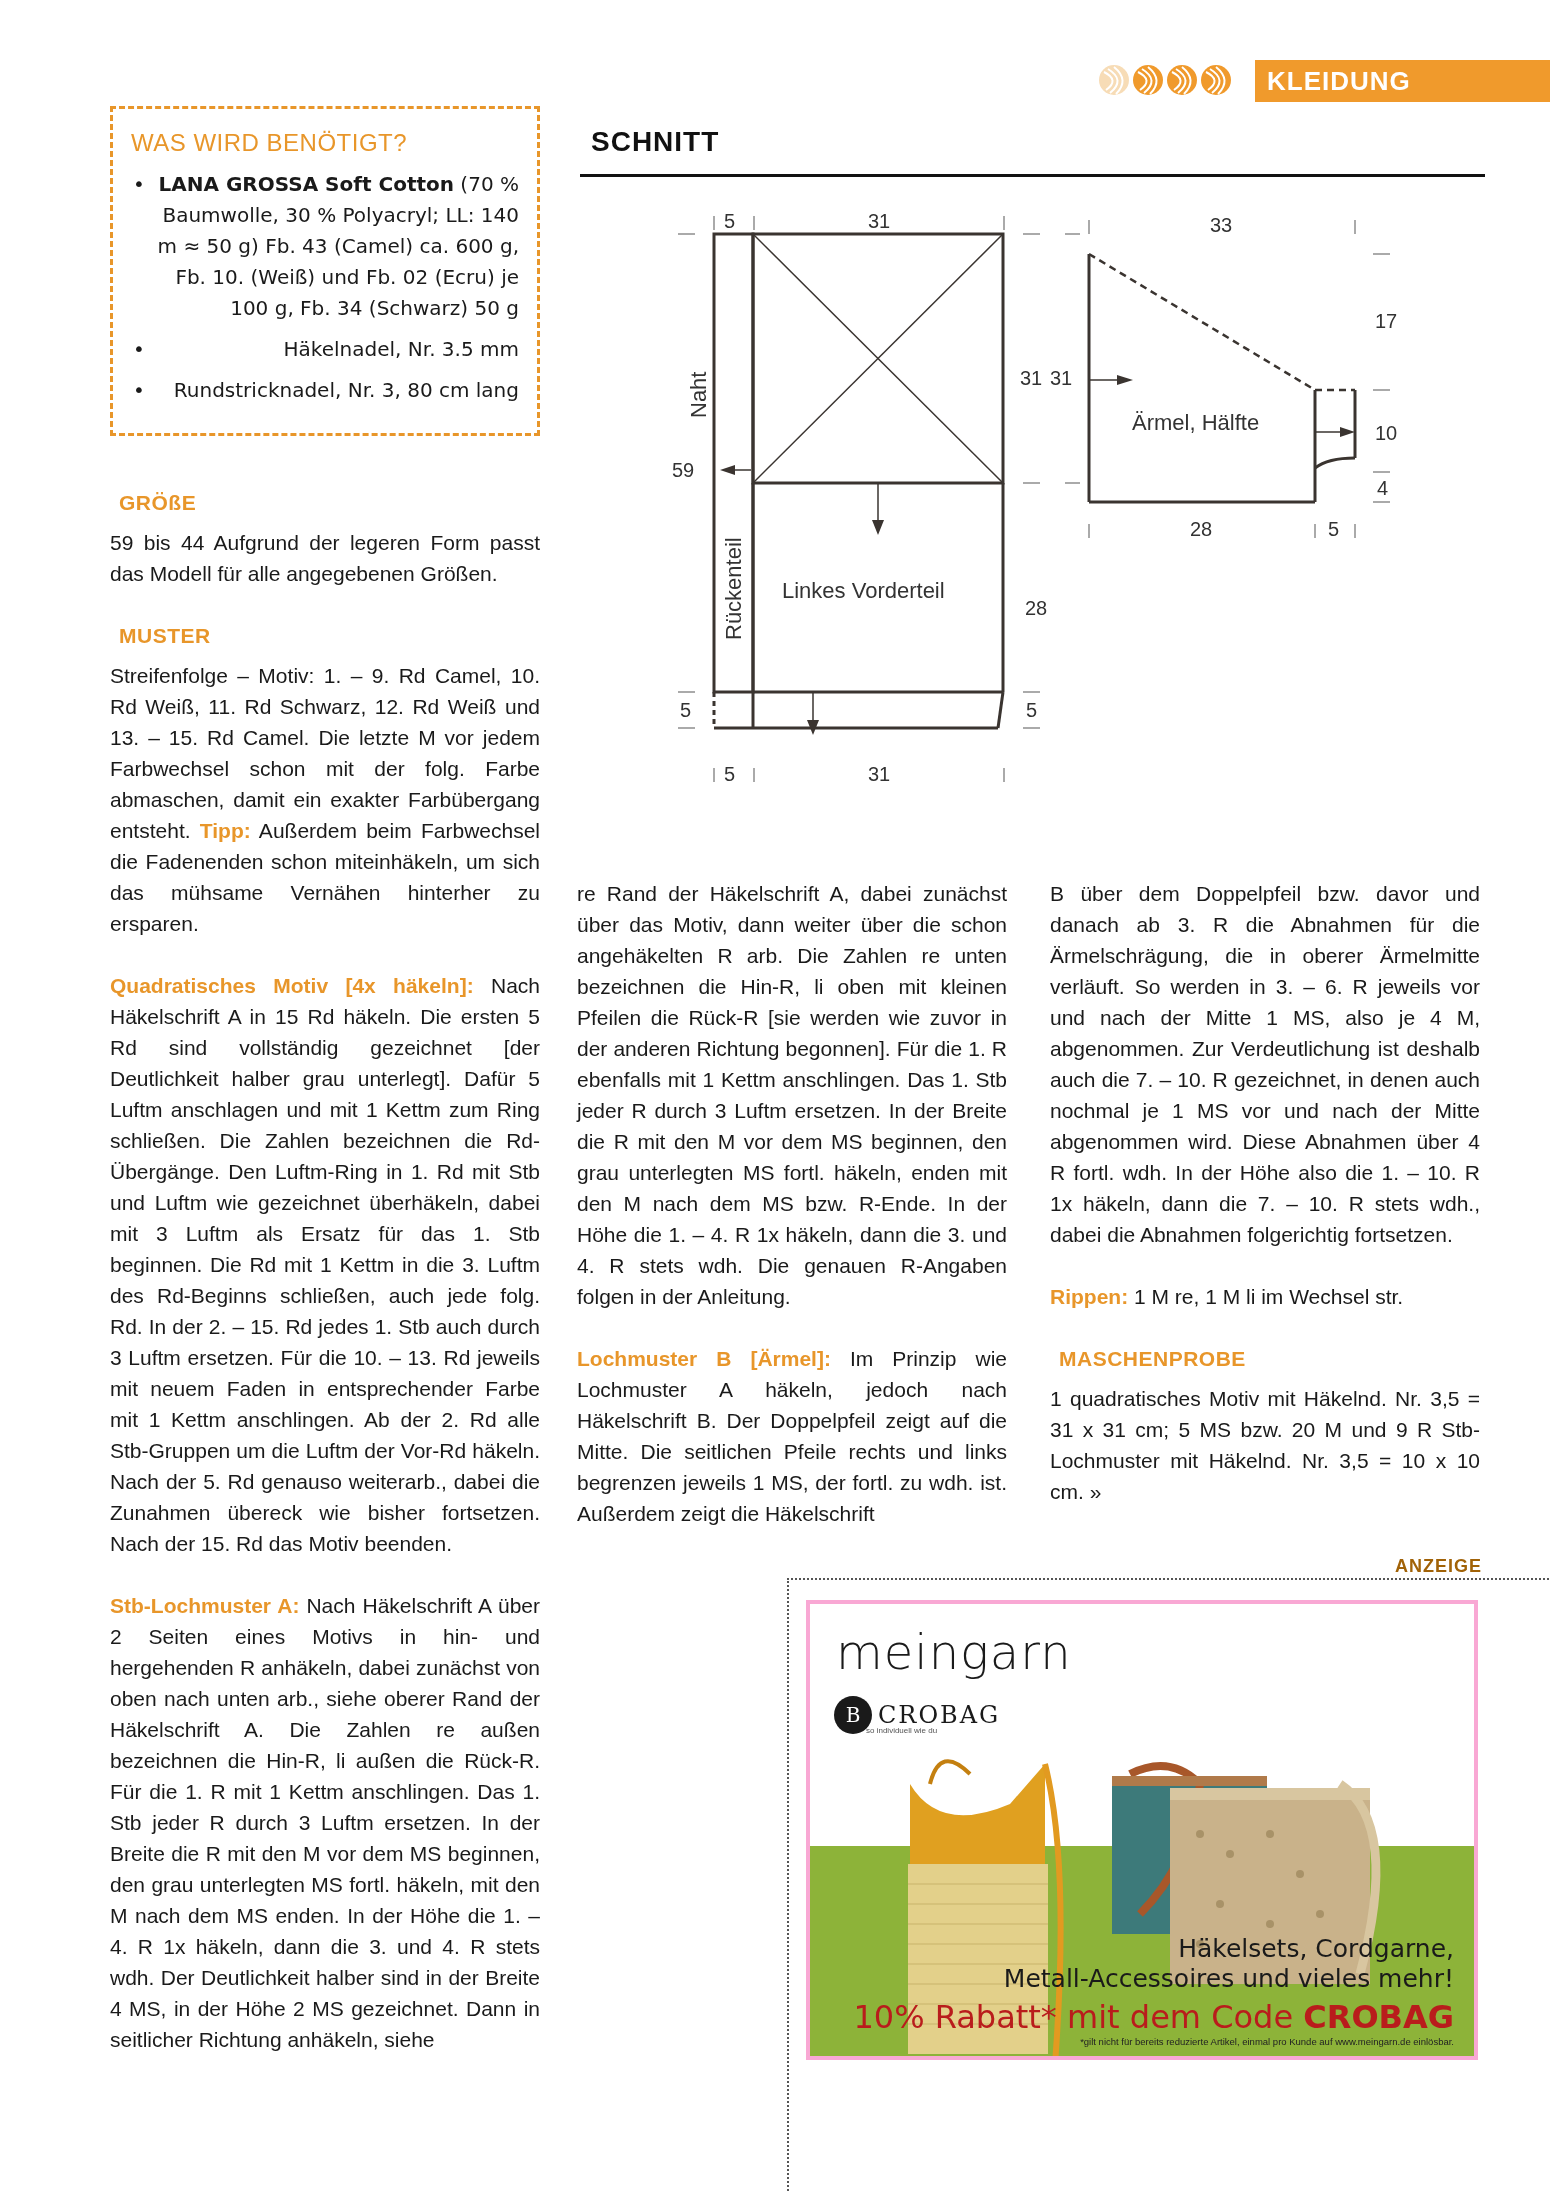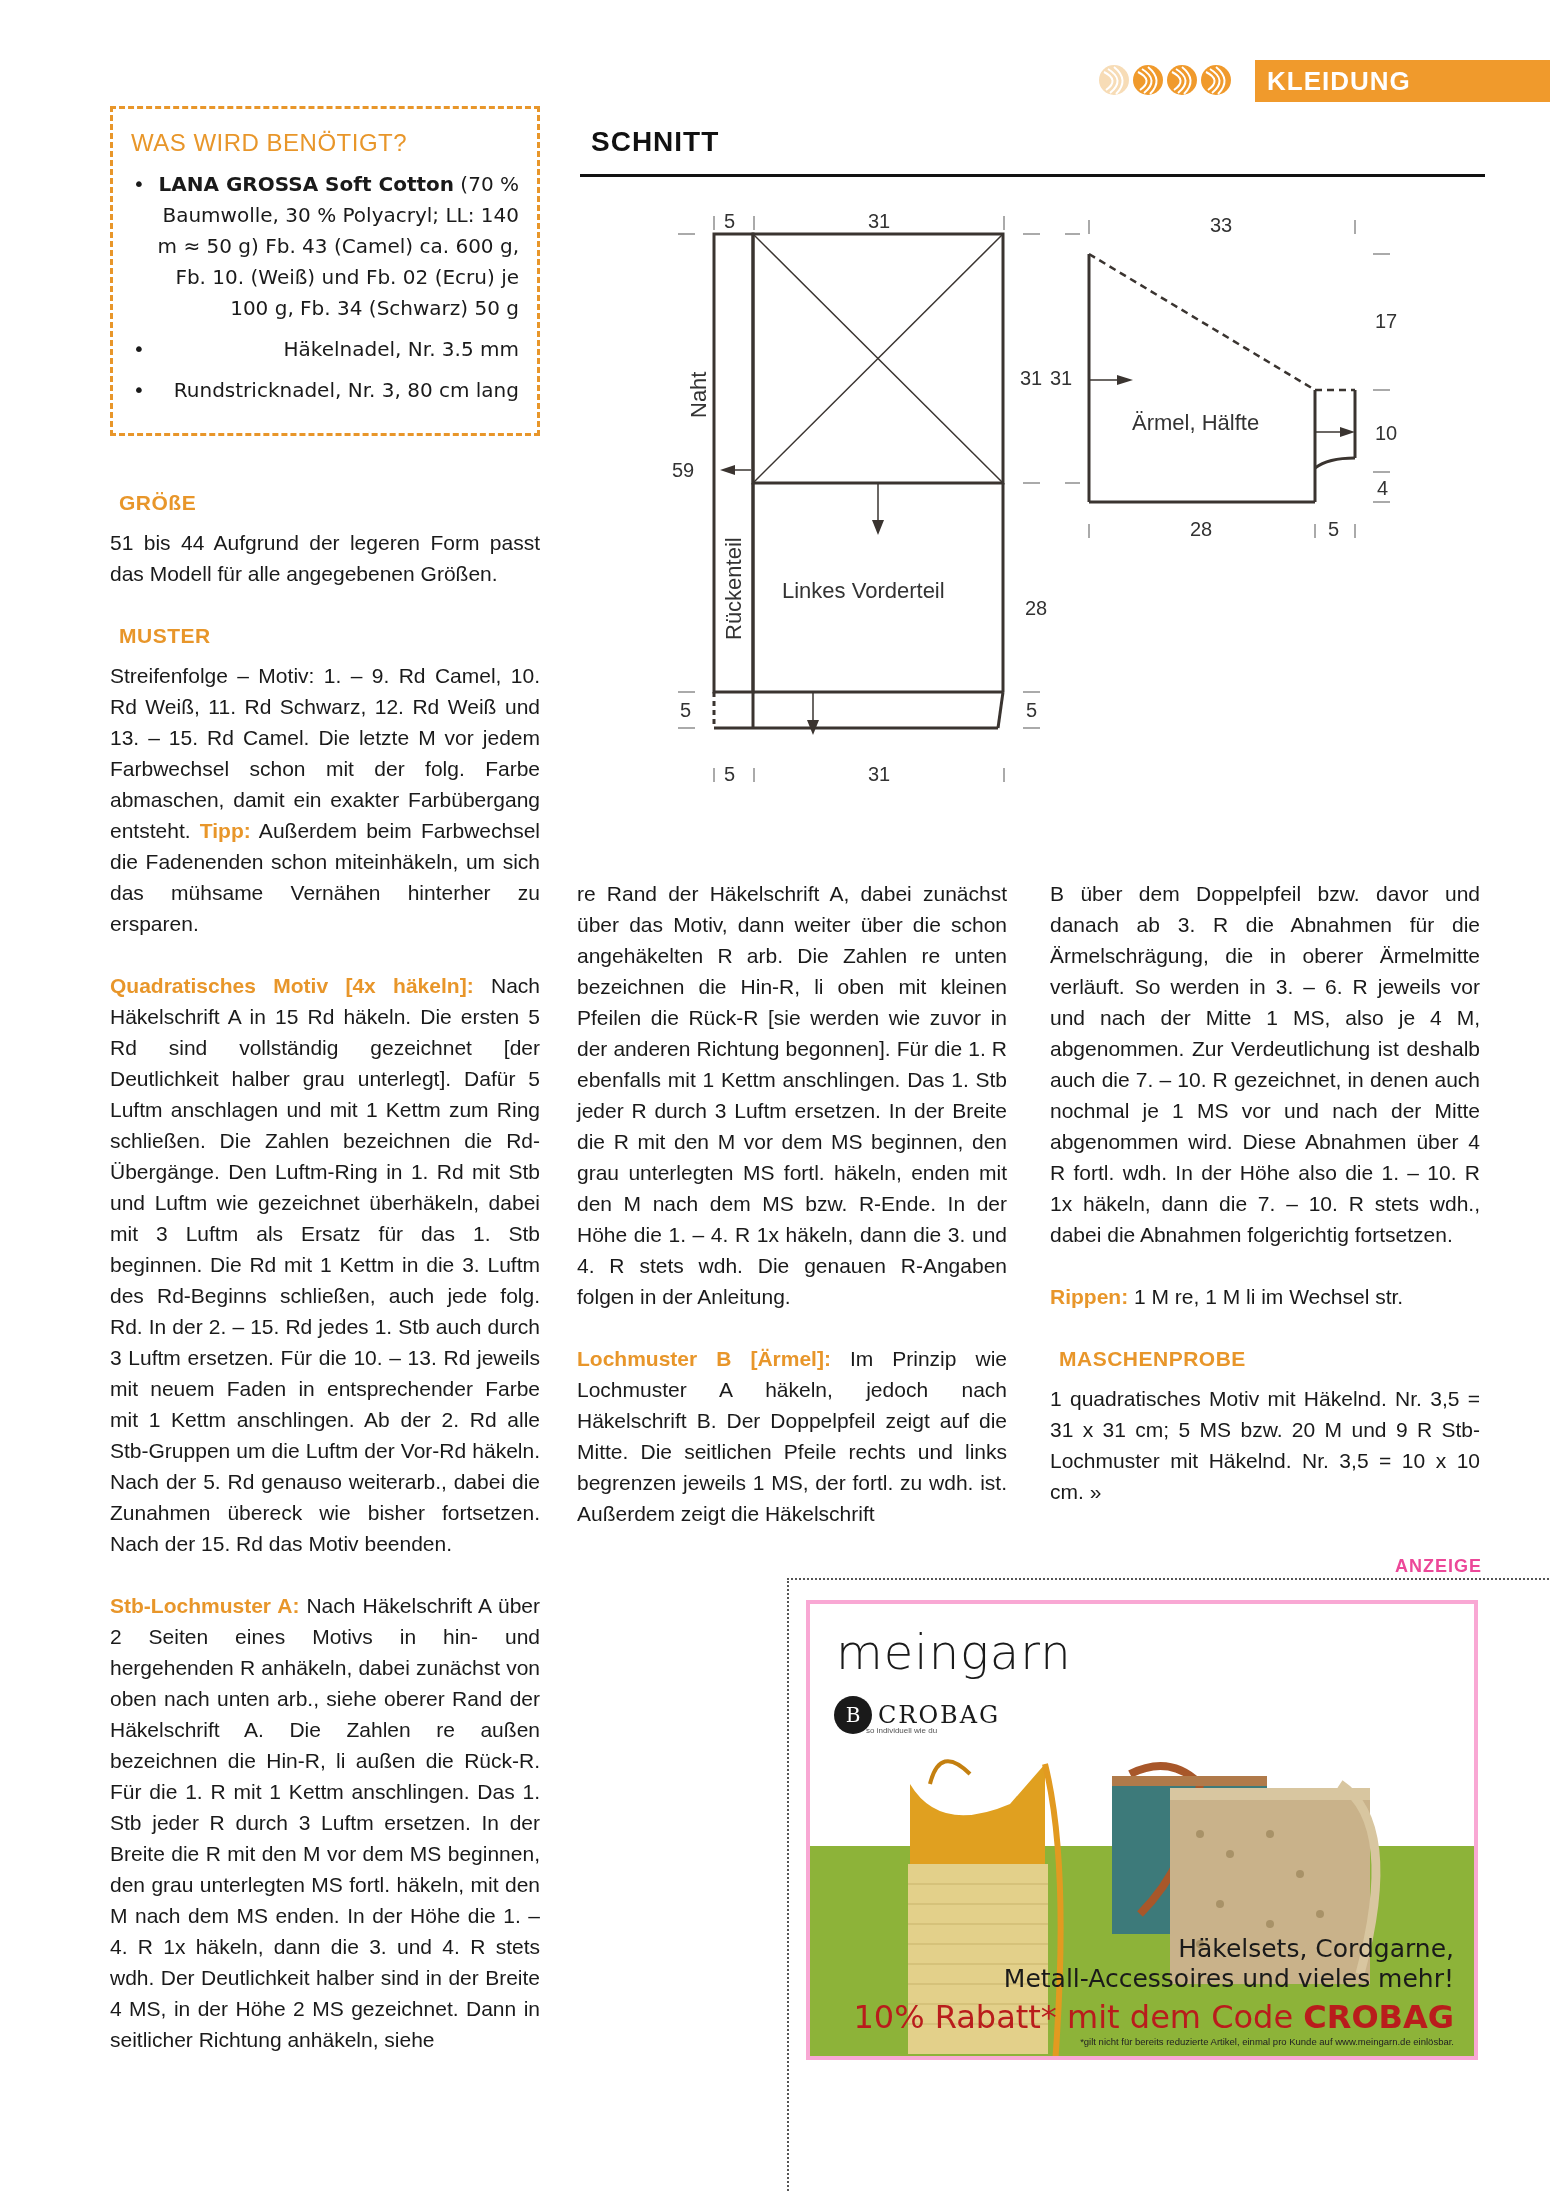--- a/index.html
+++ b/index.html
@@ -24,21 +24,21 @@
   .lbl{color:#e8962a;font-weight:bold;}
   .c1{left:110px;width:430px;}
   .c2{left:577px;width:430px;}
   .c3{left:1050px;width:430px;}
   
   .schnitt-title{left:582px;top:126px;font-family:"Liberation Sans",sans-serif;font-weight:bold;font-size:28px;letter-spacing:1px;color:#111;margin-left:9px;}
   .schnitt-rule{left:580px;top:174px;width:905px;height:3px;background:#111;}
   .diagram{left:580px;top:190px;width:905px;height:640px;}
   .diagram text{font-family:"Liberation Sans",sans-serif;fill:#333;}
   
-  .anzeige{left:1395px;top:1556px;font-family:"Liberation Sans",sans-serif;font-weight:bold;font-size:18px;letter-spacing:1px;color:#ec4899;}
+  .anzeige{left:1395px;top:1556px;font-family:"Liberation Sans",sans-serif;font-weight:bold;font-size:18px;letter-spacing:1px;color:#a16207;}
   .ad-border{left:787px;top:1578px;width:770px;height:620px;border-top:2px dotted #555;border-left:2px dotted #555;box-sizing:border-box;}
   .ad{left:806px;top:1600px;width:672px;height:460px;border:4px solid #f9a8d4;box-sizing:border-box;background:#fff;overflow:hidden;}
   .ad .green{position:absolute;left:0;top:242px;width:100%;height:220px;background:#8db339;}
   .ad .logo{position:absolute;left:26px;top:20px;font-family:"DejaVu Sans",sans-serif;font-size:48px;letter-spacing:1px;color:#1a1a1a;font-weight:300;}
   .ad .crobag{position:absolute;left:24px;top:92px;display:flex;align-items:center;gap:6px;}
   .ad .crobag-mark{width:38px;height:38px;border-radius:50%;background:#1a1a1a;color:#fff;font-family:"DejaVu Serif",serif;font-size:20px;text-align:center;line-height:38px;}
   .ad .crobag-name{font-family:"DejaVu Serif",serif;font-size:24px;letter-spacing:2px;color:#1a1a1a;}
   .ad .crobag-tag{position:absolute;left:56px;top:122px;font-size:8px;color:#555;font-family:"Liberation Sans",sans-serif;}
   .ad .t1{position:absolute;right:20px;top:330px;font-size:25px;color:#1a1a1a;font-family:"DejaVu Sans",sans-serif;text-align:right;line-height:30px;}
   .ad .t2{position:absolute;right:20px;top:394px;font-size:32px;color:#b91c1c;font-family:"DejaVu Sans",sans-serif;}
@@ -81,21 +81,21 @@
   <h2>WAS WIRD BENÖTIGT?</h2>
   <ul>
     <li><b>LANA GROSSA Soft Cotton</b><span> (70 % Baumwolle, 30 % Polyacryl; LL: 140 m ≈ 50 g) Fb. 43 (Camel) ca. 600 g, Fb. 10. (Weiß) und Fb. 02 (Ecru) je 100 g, Fb. 34 (Schwarz) 50 g</span></li>
     <li><span>Häkelnadel, Nr. 3.5 mm</span></li>
     <li><span>Rundstricknadel, Nr. 3, 80 cm lang</span></li>
   </ul>
 </div>
 
 <div class="abs col c1" style="top:478px;">
   <h3>GRÖßE</h3>
-  <p>51 bis 44 Aufgrund der legeren Form passt das Modell für alle angegebenen Größen.</p>
+  <p>59 bis 44 Aufgrund der legeren Form passt das Modell für alle angegebenen Größen.</p>
   <h3>MUSTER</h3>
   <p><span>Streifenfolge – Motiv: 1. – 9. Rd Camel, 10. Rd Weiß, 11. Rd Schwarz, 12. Rd Weiß und 13. – 15. Rd Camel. Die letzte M vor jedem Farbwechsel schon mit der folg. Farbe abmaschen, damit ein exakter Farbübergang entsteht. </span><span class="lbl">Tipp:</span><span> Außerdem beim Farbwechsel die Fadenenden schon miteinhäkeln, um sich das mühsame Vernähen hinterher zu ersparen.</span></p>
   <p><span class="lbl">Quadratisches Motiv [4x häkeln]:</span><span> Nach Häkelschrift A in 15 Rd häkeln. Die ersten 5 Rd sind vollständig gezeichnet [der Deutlichkeit halber grau unterlegt]. Dafür 5 Luftm anschlagen und mit 1 Kettm zum Ring schließen. Die Zahlen bezeichnen die Rd-Übergänge. Den Luftm-Ring in 1. Rd mit Stb und Luftm wie gezeichnet überhäkeln, dabei mit 3 Luftm als Ersatz für das 1. Stb beginnen. Die Rd mit 1 Kettm in die 3. Luftm des Rd-Beginns schließen, auch jede folg. Rd. In der 2. – 15. Rd jedes 1. Stb auch durch 3 Luftm ersetzen. Für die 10. – 13. Rd jeweils mit neuem Faden in entsprechender Farbe mit 1 Kettm anschlingen. Ab der 2. Rd alle Stb-Gruppen um die Luftm der Vor-Rd häkeln. Nach der 5. Rd genauso weiterarb., dabei die Zunahmen übereck wie bisher fortsetzen. Nach der 15. Rd das Motiv beenden.</span></p>
   <p><span class="lbl">Stb-Lochmuster A:</span><span> Nach Häkelschrift A über 2 Seiten eines Motivs in hin- und hergehenden R anhäkeln, dabei zunächst von oben nach unten arb., siehe oberer Rand der Häkelschrift A. Die Zahlen re außen bezeichnen die Hin-R, li außen die Rück-R. Für die 1. R mit 1 Kettm anschlingen. Das 1. Stb jeder R durch 3 Luftm ersetzen. In der Breite die R mit den M vor dem MS beginnen, den grau unterlegten MS fortl. häkeln, mit den M nach dem MS enden. In der Höhe die 1. – 4. R 1x häkeln, dann die 3. und 4. R stets wdh. Der Deutlichkeit halber sind in der Breite 4 MS, in der Höhe 2 MS gezeichnet. Dann in seitlicher Richtung anhäkeln, siehe</span></p>
 </div>
 
 <div class="abs schnitt-title">SCHNITT</div>
 <div class="abs schnitt-rule"></div>
 
 <svg class="abs diagram" viewBox="0 0 905 640" width="905" height="640">

